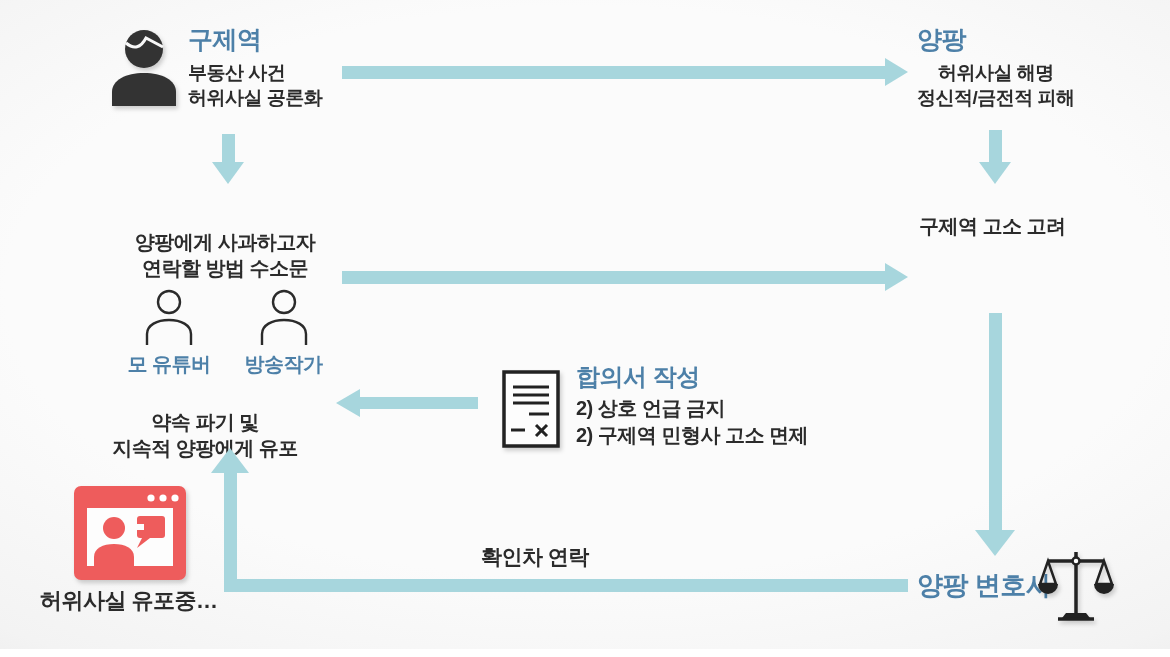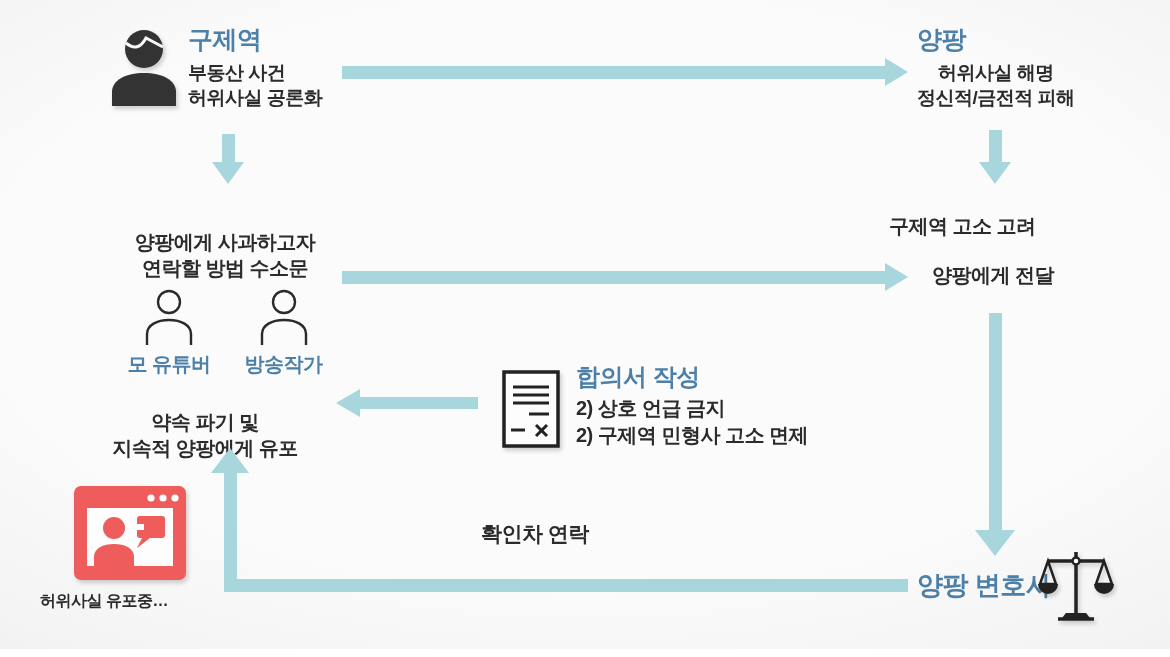--- a/index.html
+++ b/index.html
@@ -85,22 +85,21 @@
         <div class="blue-label" style="margin-top:6px;">방송작가</div>
       </div>
     </div>
   </div>
 
   <div>
     <div class="shaft" style="left:342px;top:271px;width:546px;height:13px;"></div>
     <div class="head head-right" style="left:885px;top:263px;"></div>
   </div>
 
-  <div class="abs body-text-lg" style="left:889px;top:213px;">구제역 고소 고려</div>
-  <div class="abs body-text-lg" style="left:932px;top:262px;">양팡에게 전달</div>
+  <div class="abs body-text-lg" style="left:919px;top:213px;">구제역 고소 고려</div>
 
   <div>
     <div class="shaft" style="left:989px;top:313px;width:13px;height:219px;"></div>
     <div class="head head-down-lg" style="left:975px;top:530px;"></div>
   </div>
 
   <div class="abs shadowed" style="left:502px;top:370px;">
     <svg width="58" height="78" viewBox="0 0 58 78">
       <rect x="2" y="2" width="54" height="74" fill="#fdfdfd" stroke="#222222" stroke-width="3.5"></rect>
       <line x1="11" y1="17" x2="47" y2="17" stroke="#222222" stroke-width="3"></line>
@@ -126,37 +125,37 @@
   <div class="abs center-text" style="left:110px;top:372px;width:190px;">
     <div class="body-text-lg">약속 파기 및</div>
     <div class="body-text-lg">지속적 양팡에게 유포</div>
   </div>
 
   <div>
     <div class="head head-up" style="left:211px;top:448px;"></div>
     <div class="shaft" style="left:224px;top:470px;width:13px;height:122px;"></div>
     <div class="shaft" style="left:224px;top:579px;width:684px;height:13px;"></div>
   </div>
-  <div class="abs edge-label" style="left:481px;top:520px;">확인차 연락</div>
+  <div class="abs edge-label" style="left:481px;top:543px;">확인차 연락</div>
 
   <div class="abs shadowed" style="left:74px;top:486px;">
     <svg width="112" height="94" viewBox="0 0 112 94">
       <rect x="0" y="0" width="112" height="94" rx="7" fill="#ee5c5c"></rect>
       <circle cx="77" cy="12" r="3.6" fill="#ffffff"></circle>
       <circle cx="89" cy="12" r="3.6" fill="#ffffff"></circle>
       <circle cx="101" cy="12" r="3.6" fill="#ffffff"></circle>
       <rect x="13" y="22" width="86" height="58" fill="#fdfdfd"></rect>
       <circle cx="40" cy="42" r="11" fill="#ee5c5c"></circle>
       <path d="M20 80 v-9 c0-9 9-13 20-13 s20 4 20 13 v9 z" fill="#ee5c5c"></path>
       <rect x="63" y="30" width="28" height="22" rx="3" fill="#ee5c5c"></rect>
       <path d="M68 52 l-5 10 l13 -10 z" fill="#ee5c5c"></path>
       <rect x="63" y="38" width="7" height="6" fill="#fdfdfd"></rect>
     </svg>
   </div>
-  <div class="abs body-text-lg" style="left:40px;top:588px;font-size:16px;">허위사실 유포중…</div>
+  <div class="abs body-text-lg" style="left:40px;top:588px;font-size:22px;">허위사실 유포중…</div>
 
   <div class="abs title-blue" style="left:917px;top:571px;font-size:26px;">양팡 변호사</div>
   <div class="abs shadowed" style="left:1038px;top:546px;">
     <svg width="76" height="78" viewBox="0 0 76 78">
       <line x1="38" y1="6" x2="38" y2="69" stroke="#222222" stroke-width="3.5"></line>
       <line x1="10" y1="15" x2="66" y2="15" stroke="#222222" stroke-width="3.5"></line>
       <circle cx="38" cy="15" r="3.5" fill="#fdfdfd" stroke="#222222" stroke-width="2.5"></circle>
       <path d="M10 15 L2 38 L18 38 Z" fill="none" stroke="#222222" stroke-width="2.5"></path>
       <path d="M0 38 A10 10 0 0 0 20 38 Z" fill="#222222"></path>
       <path d="M66 15 L58 38 L74 38 Z" fill="none" stroke="#222222" stroke-width="2.5"></path>

